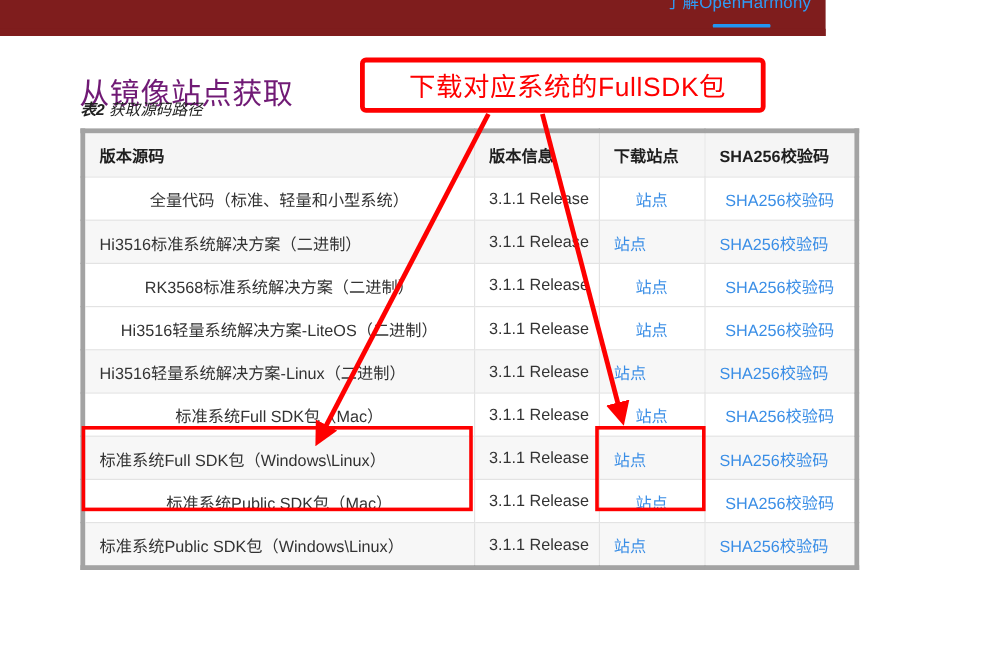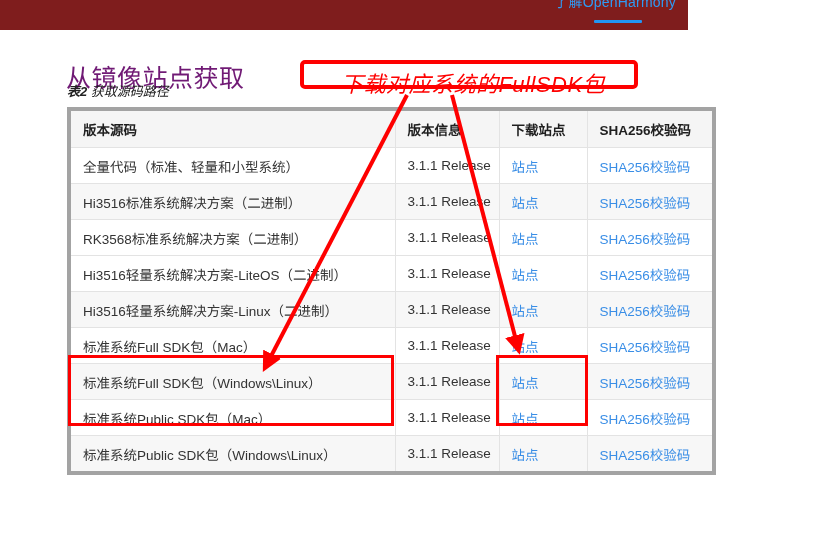--- a/index.html
+++ b/index.html
@@ -106,21 +106,21 @@
     white-space: nowrap;
     overflow: hidden;
   }
   #sdk-table thead th {
     background: #f5f5f5;
     font-weight: bold;
     color: #1f1f1f;
     font-size: 13.5px;
     height: 36px;
   }
-  #sdk-table tbody tr.row-odd  td { background: #ffffff; }
+  #sdk-table tbody tr.row-odd  td { background: #ffffff; text-align: center; }
   #sdk-table tbody tr.row-even td { background: #f7f7f7; }
 
   #sdk-table td.cell-source  { color: #333333; }
   #sdk-table td.cell-version { color: #333333; }
   #sdk-table td.cell-link a,
   #sdk-table td.cell-sha a {
     color: #3a8ee6;
     text-decoration: none;
     cursor: pointer;
   }
@@ -130,28 +130,27 @@
     position: absolute;
     left: 0;
     top: 0;
     width: 820px;
     height: 550px;
     pointer-events: none;
   }
   #callout-box {
     position: absolute;
     left: 300px;
-    top: 60px;
+    top: 48px;
     width: 338px;
-    height: 29px;
+    height: 46px;
     border: 4px solid #fe0000;
     border-radius: 5px;
     box-sizing: border-box;
     background: transparent;
-    font-style: italic;
   }
   #callout-text {
     position: absolute;
     left: 0;
     top: 0;
     width: 338px;
     height: 46px;
     line-height: 42px;
     text-align: center;
     color: #fe0000;

